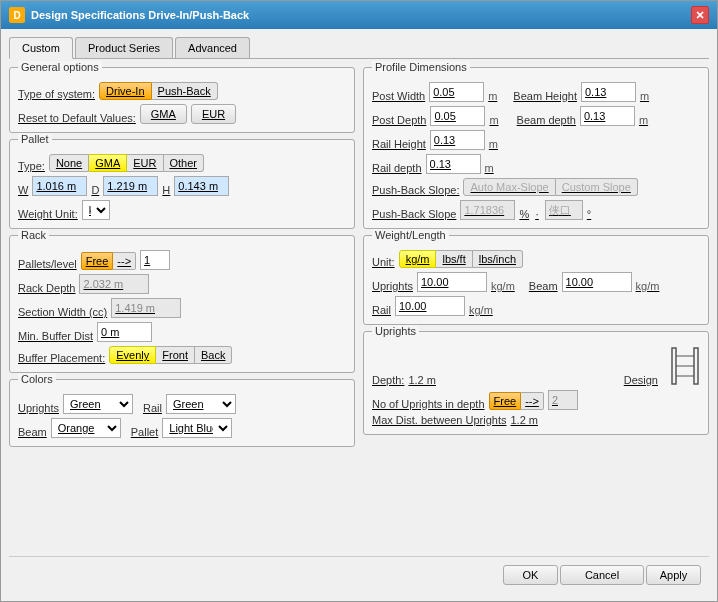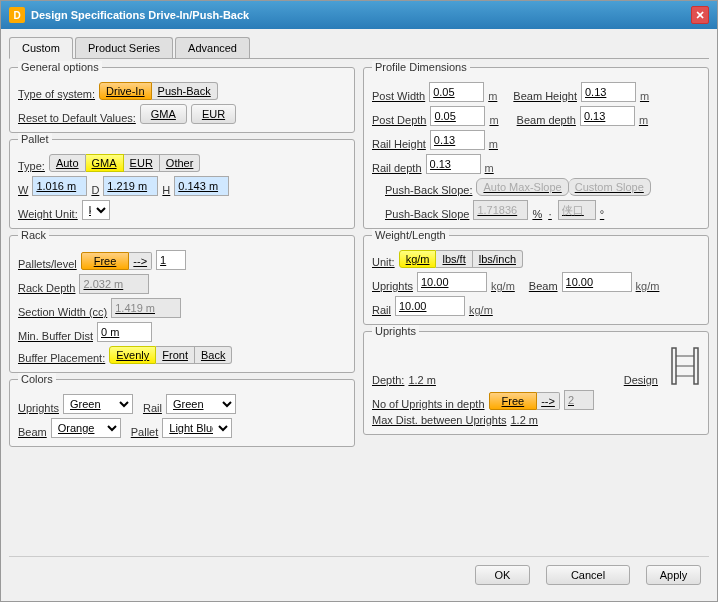--- a/index.html
+++ b/index.html
@@ -32,28 +32,28 @@
     .text-input.disabled { background: #e8e8e8; color: #888; }
     .small-input { width: 55px; }
     .med-input { width: 70px; }
     .unit-text { color: #555; }
     select { height: 20px; border: 1px solid #aaa; background: white; padding: 0 2px; font-size: 11px; }
     .select-sm { width: 70px; }
     .btn { padding: 3px 10px; border: 1px solid #aaa; background: linear-gradient(to bottom, #f8f8f8, #e0e0e0); cursor: pointer; border-radius: 3px; font-size: 11px; }
     .btn-ok { width: 55px; }
     .btn-cancel { width: 84px; }
     .btn-apply { width: 55px; }
-    .footer { display: flex; justify-content: flex-end; align-items: center; padding: 8px; gap: 16px; border-top: 1px solid #ccc; }
-    .push-back-disabled { color: #aaa; margin-left: 13px; }
-    .push-back-disabled .seg-btn { color: #aaa; border-radius: 6px; }
+    .footer { display: flex; justify-content: flex-end; align-items: center; padding: 8px; gap: 2px; border-top: 1px solid #ccc; }
+    .push-back-disabled { color: #aaa; }
+    .push-back-disabled .seg-btn { color: #aaa; }
     .push-back-disabled .text-input { background: #e8e8e8; color: #aaa; }
     .design-icon { width: 30px; height: 40px; margin-left: 8px; }
     .design-icon svg { width: 100%; height: 100%; }
     .free-arrow { display: flex; align-items: center; gap: 0; }
-    .free-btn { padding: 2px 12px; border: 1px solid #cc8800; background: linear-gradient(to bottom, #ffd080, #ffaa00); font-size: 11px; border-radius: 2px 0 0 2px; }
+    .free-btn { padding: 2px 4px; border: 1px solid #cc8800; background: linear-gradient(to bottom, #ffd080, #ffaa00); font-size: 11px; border-radius: 2px 0 0 2px; }
     .arrow-btn { padding: 2px 4px; border: 1px solid #aaa; background: #e8e8e8; font-size: 11px; border-radius: 0 2px 2px 0; border-left: none; }
     .no-input { width: 30px; border: 1px solid #aaa; padding: 1px 3px; background: #e8e8e8; height: 20px; }
     .percent-input { width: 55px; }
     .seg-group { display: flex; }
   </style>
 </head>
 <body>
 
 <div class="window">
   <div class="title-bar">
@@ -86,21 +86,21 @@
             <button class="btn">GMA</button>
             <button class="btn">EUR</button>
           </div>
         </div>
 
         <div class="group-box">
           <span class="group-label">Pallet</span>
           <div class="row">
             <span class="label">Type:</span>
             <div class="seg-group">
-              <button class="seg-btn first">Auto</button>
+              <button class="seg-btn first">None</button>
               <button class="seg-btn mid active-yellow">GMA</button>
               <button class="seg-btn mid" style="border-left:none">EUR</button>
               <button class="seg-btn last" style="border-left:none">Other</button>
             </div>
           </div>
           <div class="row">
             <span class="label">W</span>
             <input class="text-input small-input blue-bg" type="text" value="1.016 m" style="">
             <span class="label">D</span>
             <input class="text-input small-input blue-bg" type="text" value="1.219 m" style="">

